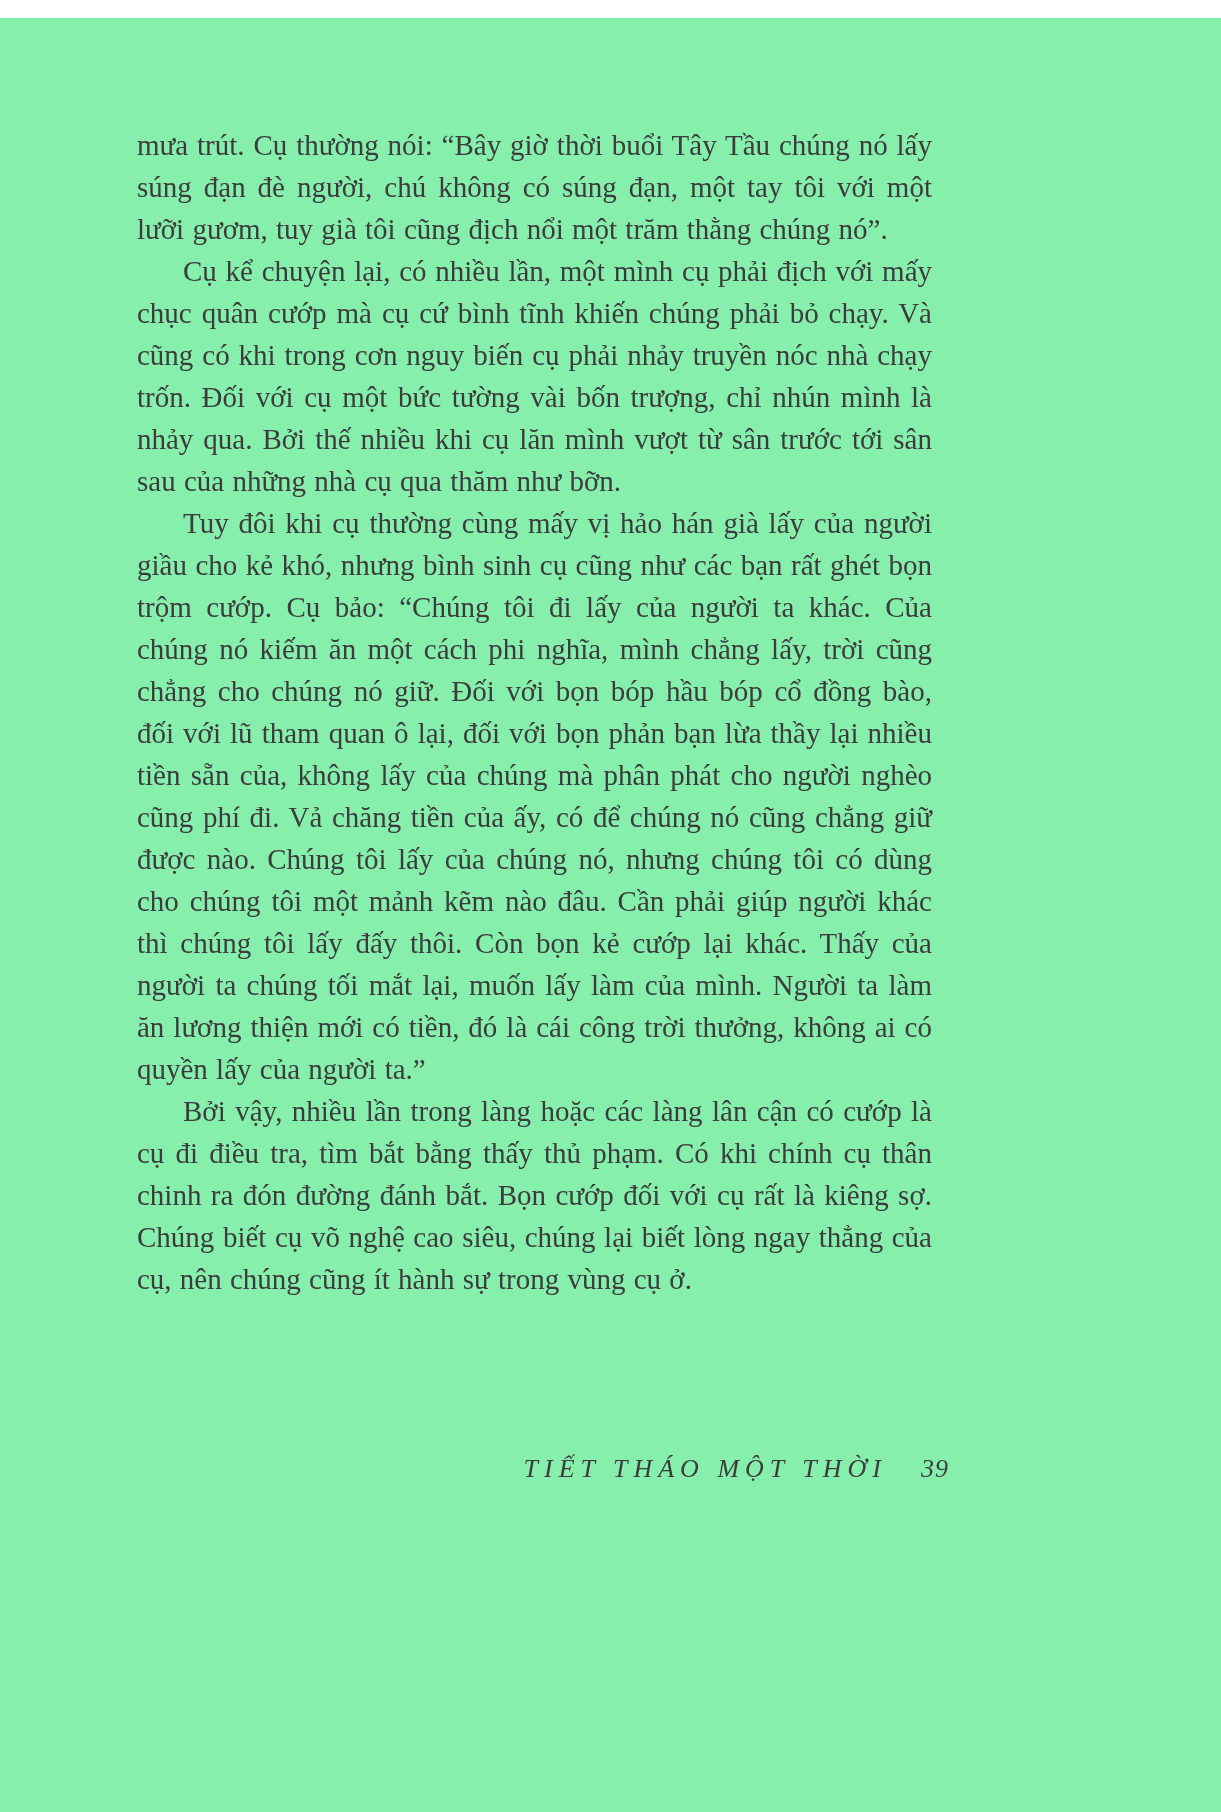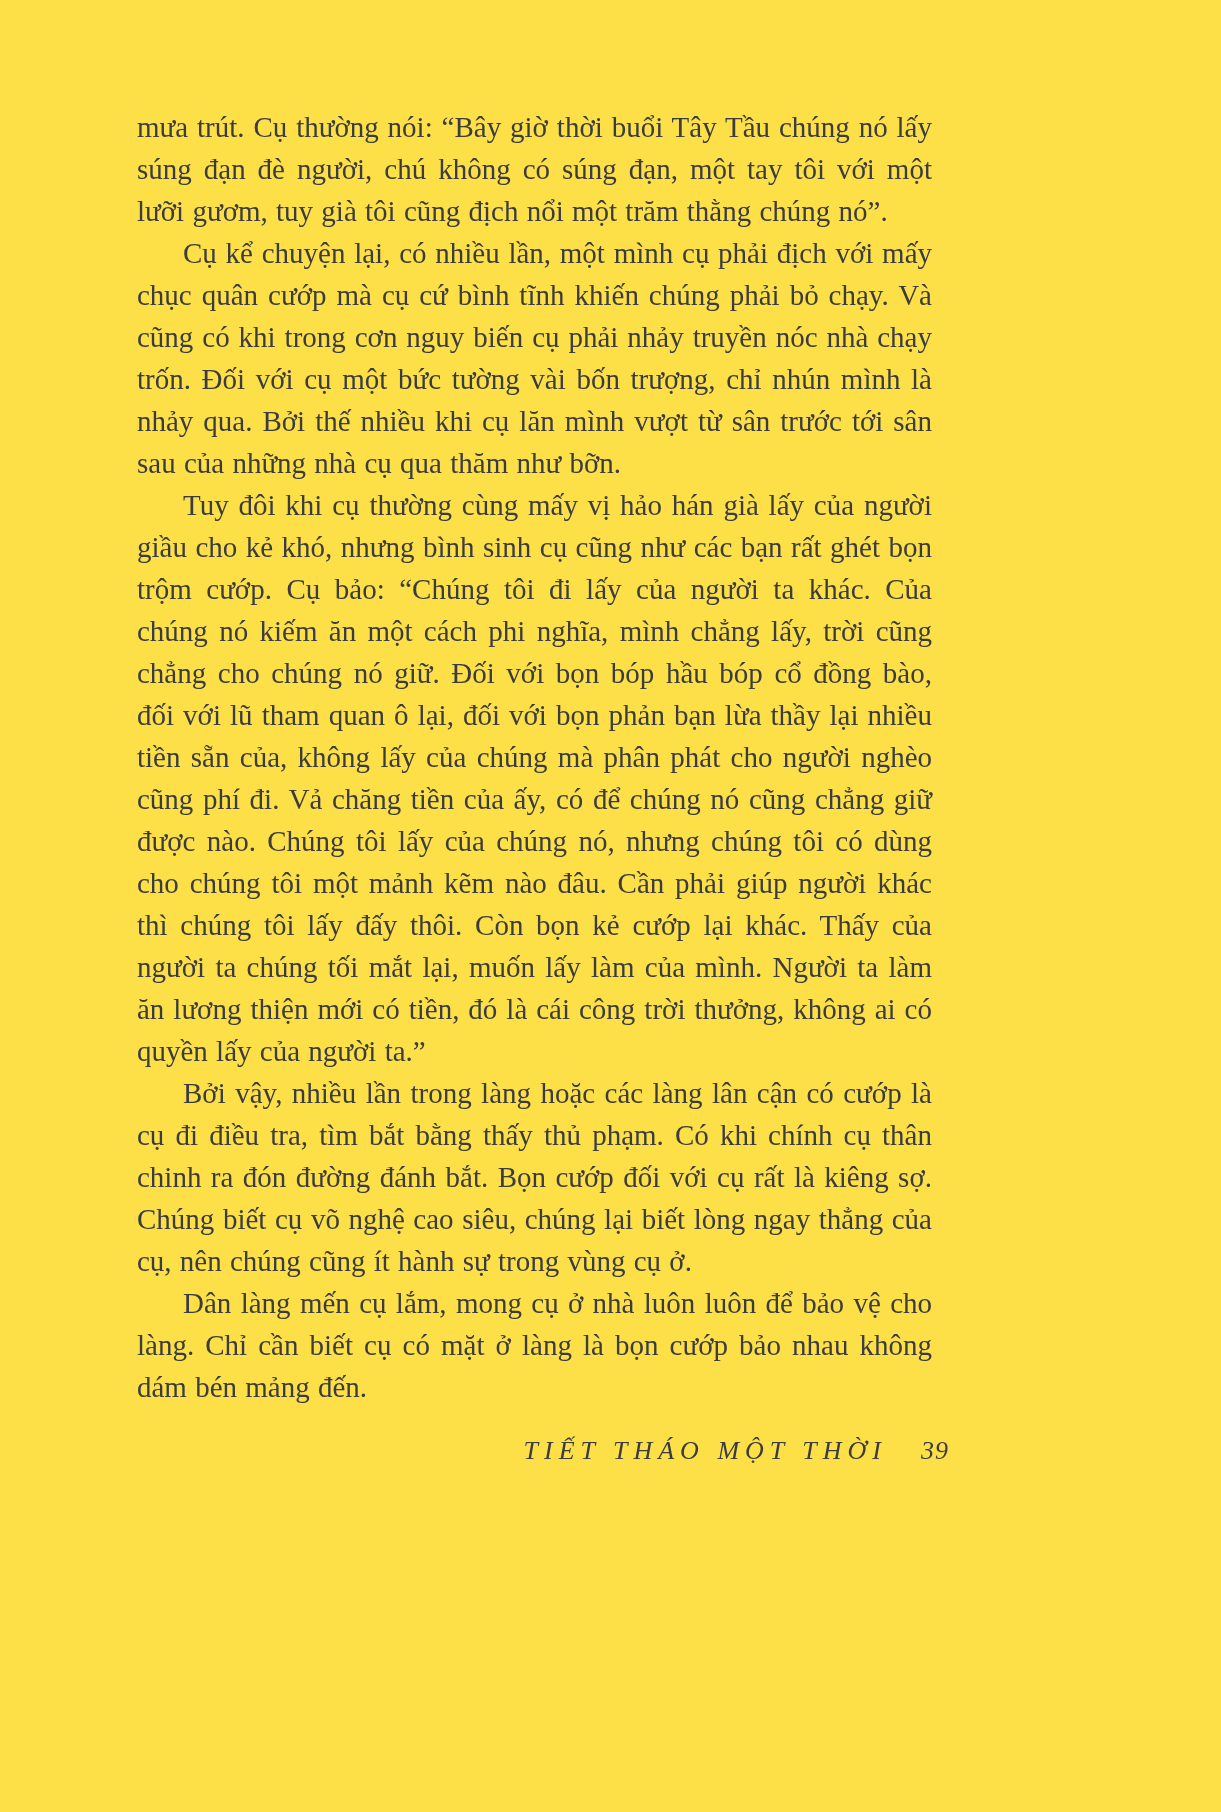--- a/index.html
+++ b/index.html
@@ -11,21 +11,22 @@
     width: 1221px;
     height: 1812px;
     font-family: "Liberation Serif", "DejaVu Serif", serif;
     color: #3c3c3e;
     position: relative;
     overflow: hidden;
   }
   .page {
     position: absolute;
     inset: 0;
-    background: #fde047;
+    background: #86efac;
+    margin-top: 18px;
   }
   .content {
     position: absolute;
     left: 137px;
     top: 106px;
     width: 795px;
   }
   .para {
     margin: 0;
     font-size: 29px;
@@ -58,19 +59,18 @@
 </style>
 </head>
 <body>
 
 <div class="page">
   <div class="content">
     <p class="para continuation">mưa trút. Cụ thường nói: “Bây giờ thời buổi Tây Tầu chúng nó lấy súng đạn đè người, chú không có súng đạn, một tay tôi với một lưỡi gươm, tuy già tôi cũng địch nổi một trăm thằng chúng nó”.</p>
     <p class="para">Cụ kể chuyện lại, có nhiều lần, một mình cụ phải địch với mấy chục quân cướp mà cụ cứ bình tĩnh khiến chúng phải bỏ chạy. Và cũng có khi trong cơn nguy biến cụ phải nhảy truyền nóc nhà chạy trốn. Đối với cụ một bức tường vài bốn trượng, chỉ nhún mình là nhảy qua. Bởi thế nhiều khi cụ lăn mình vượt từ sân trước tới sân sau của những nhà cụ qua thăm như bỡn.</p>
     <p class="para">Tuy đôi khi cụ thường cùng mấy vị hảo hán già lấy của người giầu cho kẻ khó, nhưng bình sinh cụ cũng như các bạn rất ghét bọn trộm cướp. Cụ bảo: “Chúng tôi đi lấy của người ta khác. Của chúng nó kiếm ăn một cách phi nghĩa, mình chẳng lấy, trời cũng chẳng cho chúng nó giữ. Đối với bọn bóp hầu bóp cổ đồng bào, đối với lũ tham quan ô lại, đối với bọn phản bạn lừa thầy lại nhiều tiền sẵn của, không lấy của chúng mà phân phát cho người nghèo cũng phí đi. Vả chăng tiền của ấy, có để chúng nó cũng chẳng giữ được nào. Chúng tôi lấy của chúng nó, nhưng chúng tôi có dùng cho chúng tôi một mảnh kẽm nào đâu. Cần phải giúp người khác thì chúng tôi lấy đấy thôi. Còn bọn kẻ cướp lại khác. Thấy của người ta chúng tối mắt lại, muốn lấy làm của mình. Người ta làm ăn lương thiện mới có tiền, đó là cái công trời thưởng, không ai có quyền lấy của người ta.”</p>
     <p class="para">Bởi vậy, nhiều lần trong làng hoặc các làng lân cận có cướp là cụ đi điều tra, tìm bắt bằng thấy thủ phạm. Có khi chính cụ thân chinh ra đón đường đánh bắt. Bọn cướp đối với cụ rất là kiêng sợ. Chúng biết cụ võ nghệ cao siêu, chúng lại biết lòng ngay thẳng của cụ, nên chúng cũng ít hành sự trong vùng cụ ở.</p>
-    <p class="para">Dân làng mến cụ lắm, mong cụ ở nhà luôn luôn để bảo vệ cho làng. Chỉ cần biết cụ có mặt ở làng là bọn cướp bảo nhau không dám bén mảng đến.</p>
   </div>
 
   <div class="footer">
     <span class="chapter-title">TIẾT THÁO MỘT THỜI</span><span class="page-number">39</span>
   </div>
 </div>
 
 </body></html>

